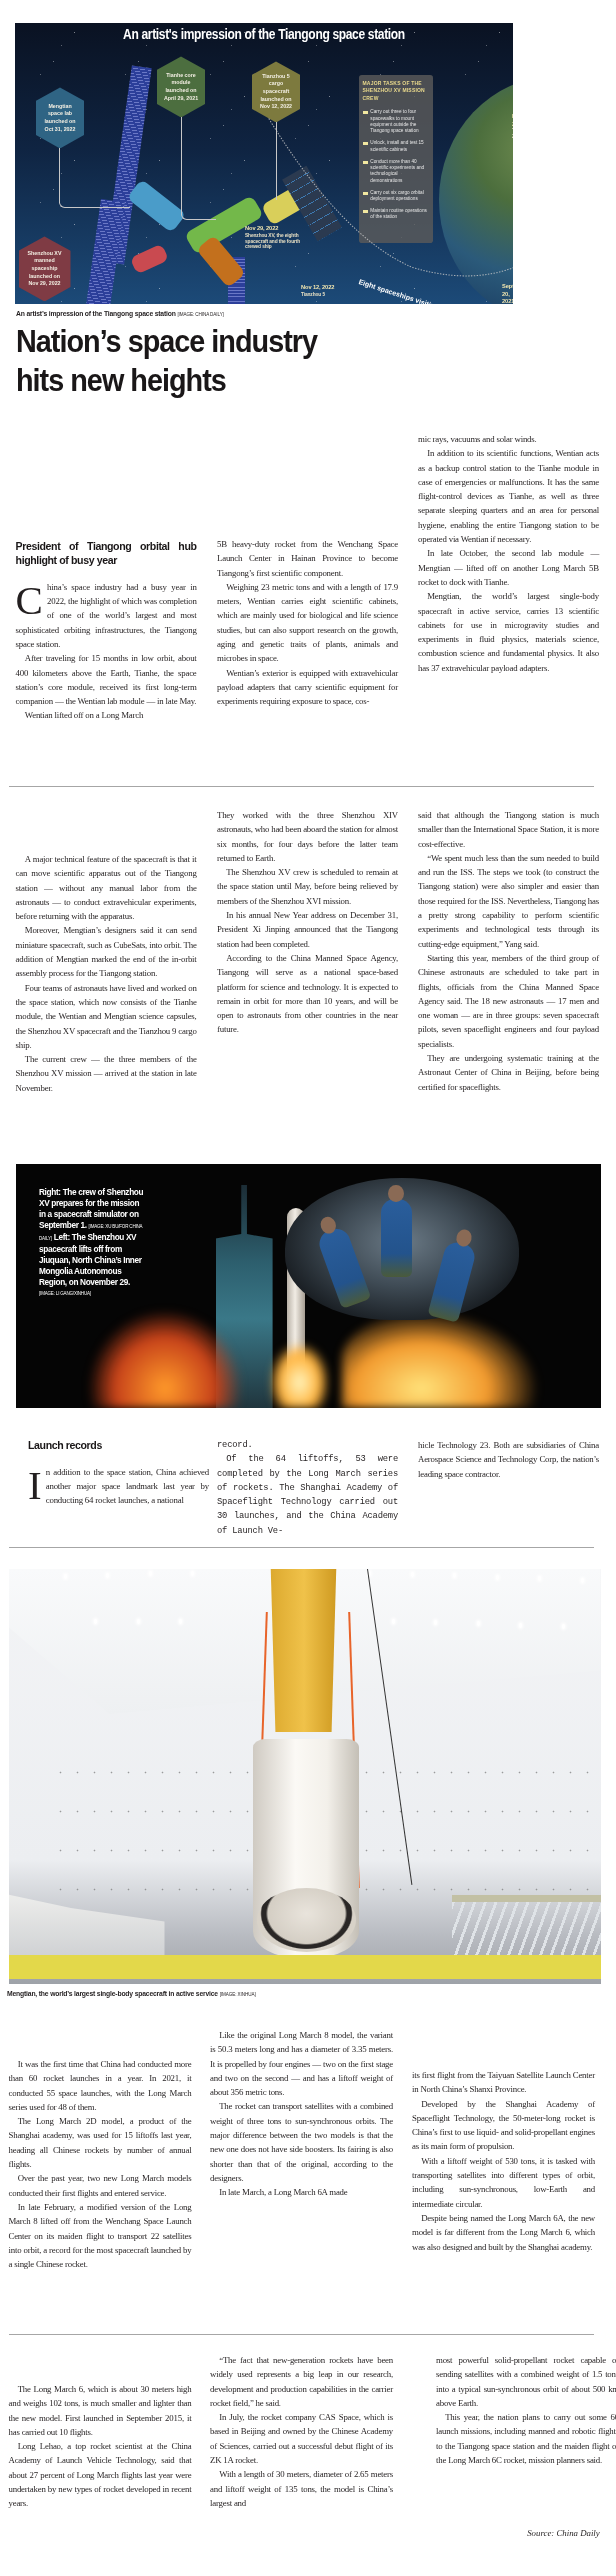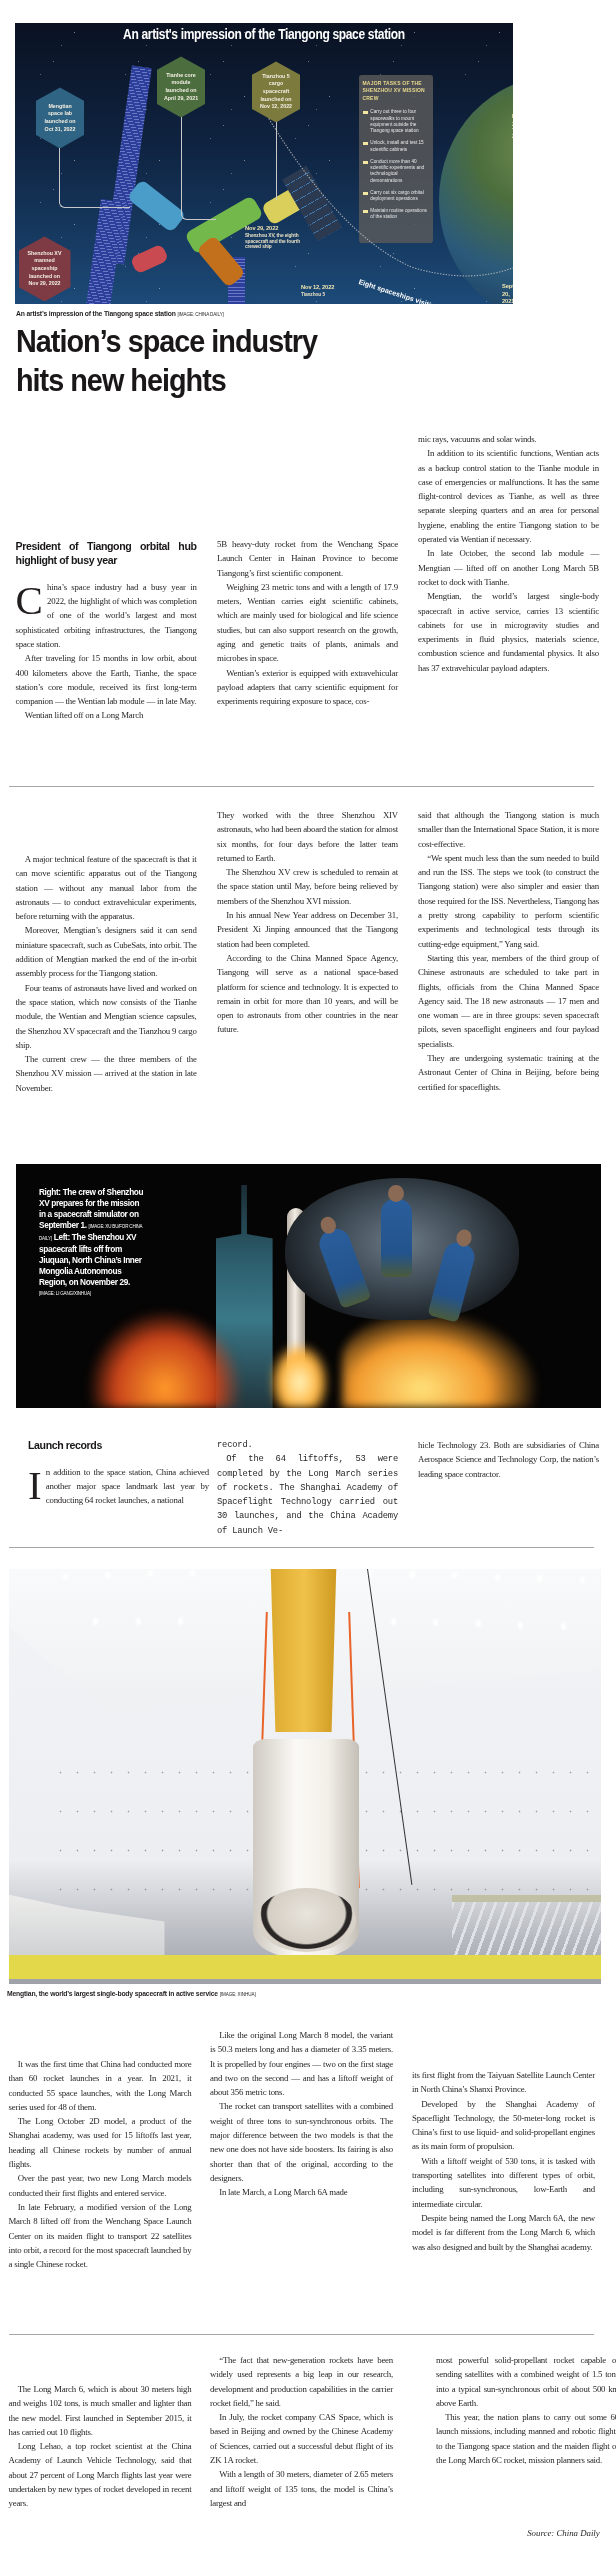--- a/index.html
+++ b/index.html
@@ -250,21 +250,21 @@
   <div class="floor-stripe"></div>
 </div>
 
 <div class="abs fig-caption" style="left:7px;top:1989px;">
   <span>Mengtian, the world’s largest single-body spacecraft in active service</span>
   <span class="fig-credit">[IMAGE: XINHUA]</span>
 </div>
 
 <div class="col" style="left:8.5px;top:2057px;width:183px;">
     <p><span>It was the first time that China had conducted more than 60 rocket launches in a year. In 2021, it conducted 55 space launches, with the Long March series used for 48 of them.</span></p>
-    <p><span>The Long October 2D model, a product of the Shanghai academy, was used for 15 liftoffs last year, heading all Chinese rockets by number of annual flights.</span></p>
+    <p><span>The Long March 2D model, a product of the Shanghai academy, was used for 15 liftoffs last year, heading all Chinese rockets by number of annual flights.</span></p>
     <p><span>Over the past year, two new Long March models conducted their first flights and entered service.</span></p>
     <p><span>In late February, a modified version of the Long March 8 lifted off from the Wenchang Space Launch Center on its maiden flight to transport 22 satellites into orbit, a record for the most spacecraft launched by a single Chinese rocket.</span></p>
   </div>
 <div class="col" style="left:210px;top:2028px;width:183px;">
     <p><span>Like the original Long March 8 model, the variant is 50.3 meters long and has a diameter of 3.35 meters. It is propelled by four engines — two on the first stage and two on the second — and has a liftoff weight of about 356 metric tons.</span></p>
     <p><span>The rocket can transport satellites with a combined weight of three tons to sun-synchronous orbits. The major difference between the two models is that the new one does not have side boosters. Its fairing is also shorter than that of the original, according to the designers.</span></p>
     <p><span>In late March, a Long March 6A made</span></p>
   </div>
 <div class="col" style="left:412px;top:2028px;width:183px;margin-top:40px;">
     <p class="noindent"><span>its first flight from the Taiyuan Satellite Launch Center in North China’s Shanxi Province.</span></p>

